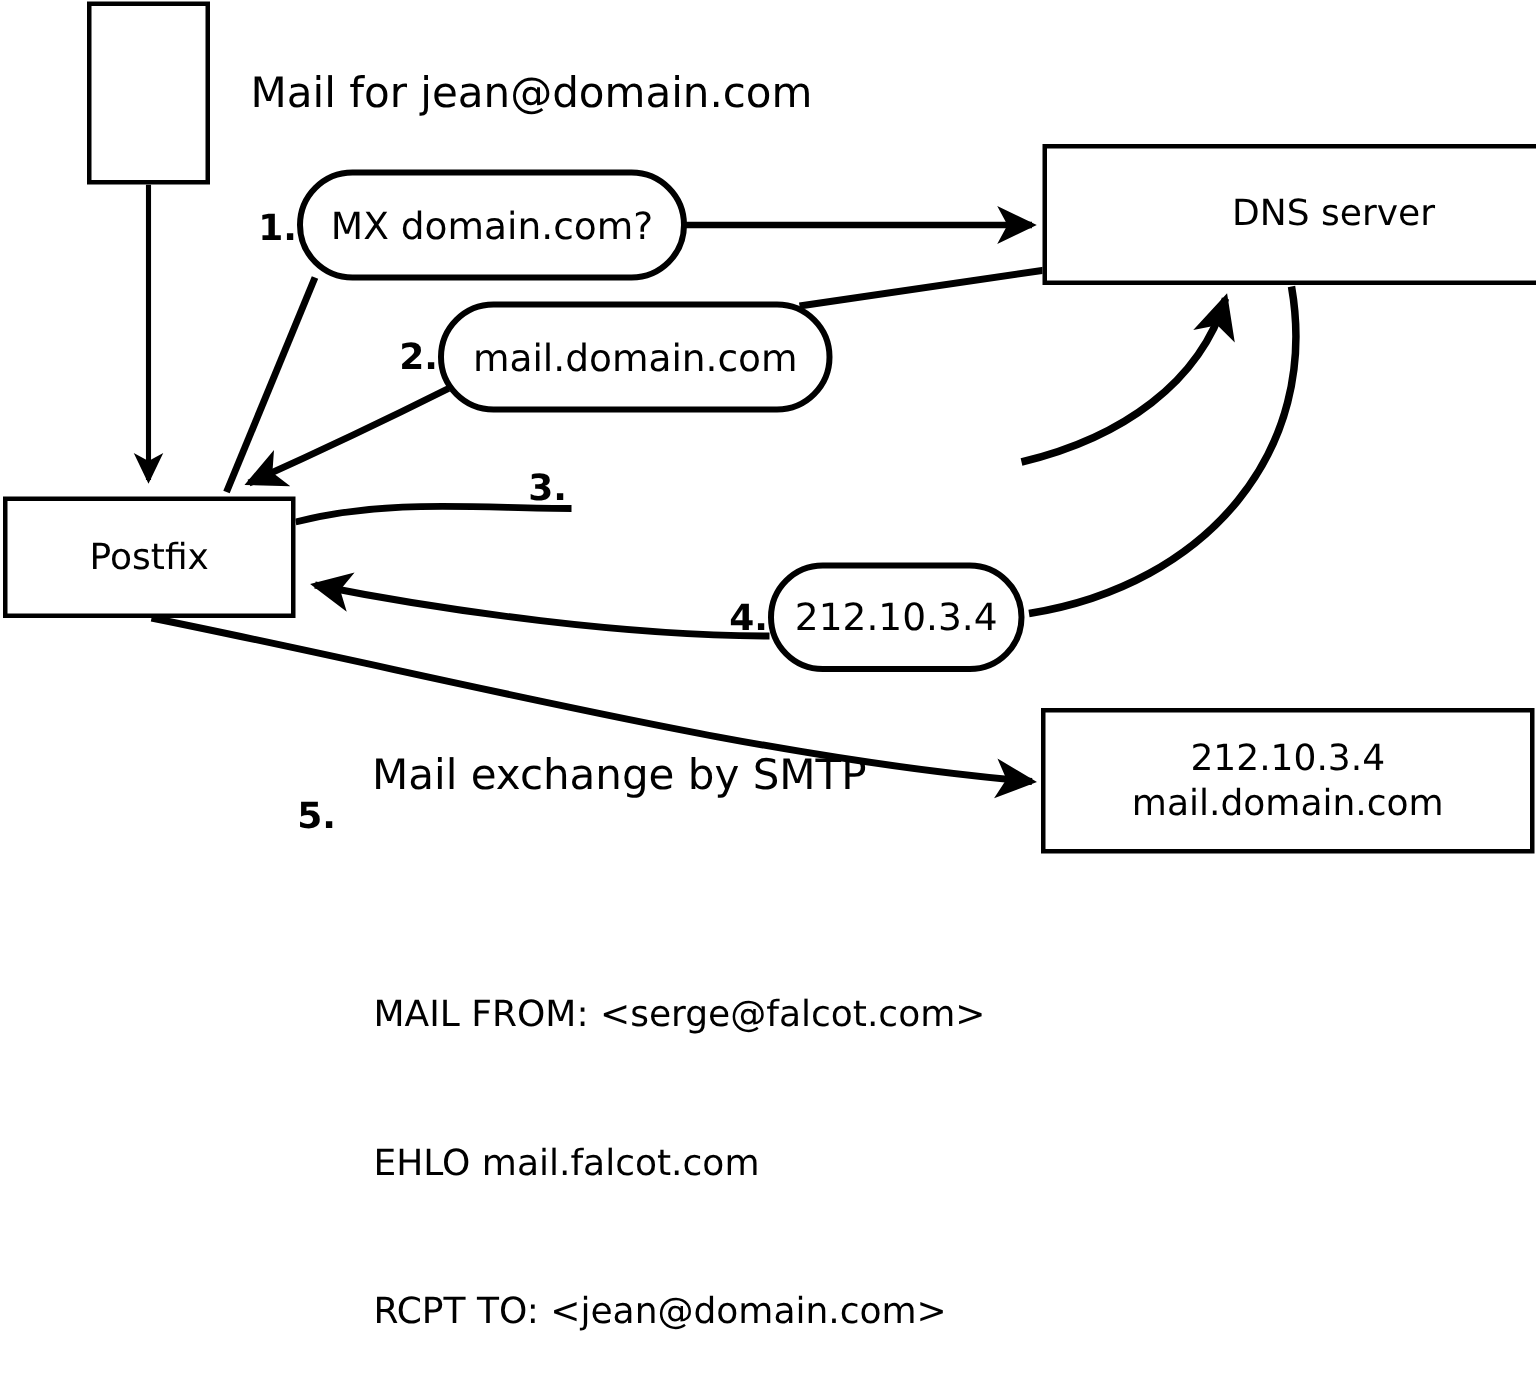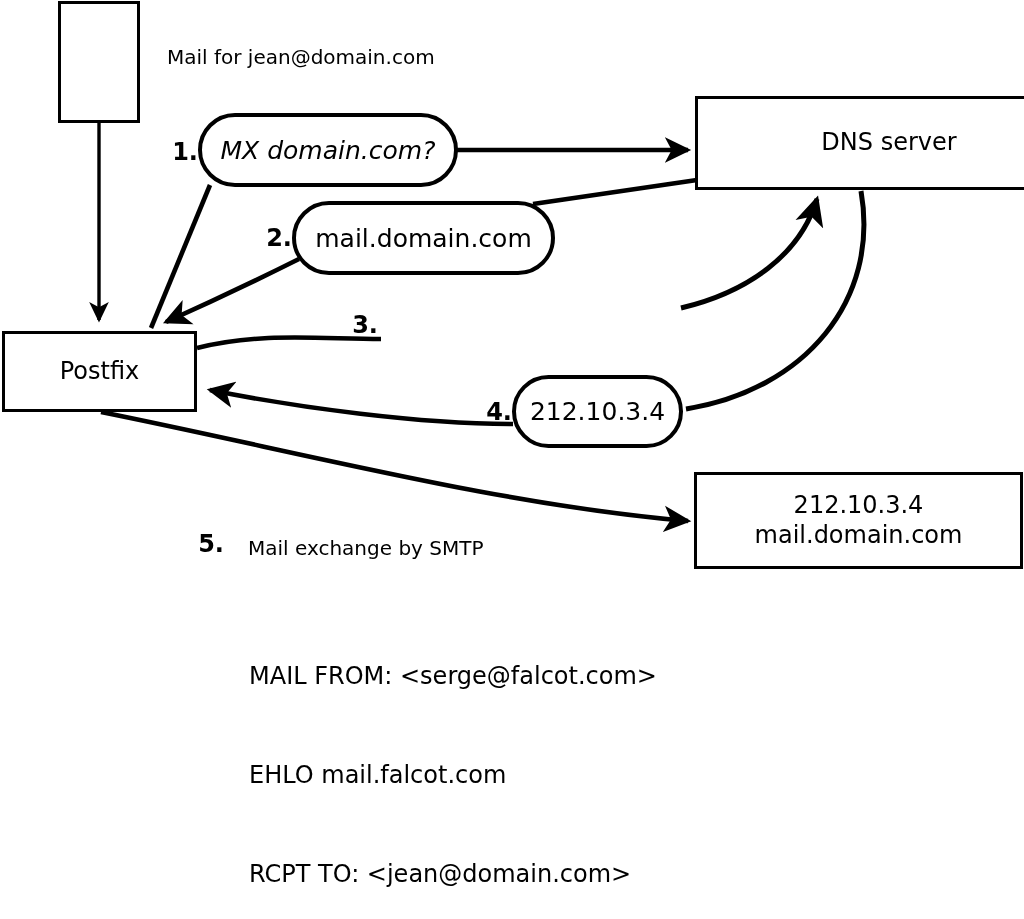--- a/index.html
+++ b/index.html
@@ -51,21 +51,21 @@
   }
   .step-num {
     position: absolute;
     font-weight: bold;
     font-size: 24px;
     color: #000000;
     text-align: right;
   }
   .plain-text {
     position: absolute;
-    font-size: 20px;
+    font-size: 28px;
     color: #000000;
     white-space: nowrap;
   }
   .smtp-block {
     position: absolute;
     font-size: 24px;
     color: #000000;
     line-height: 33px;
     white-space: pre;
   }
@@ -117,38 +117,38 @@
   <div class="node-box" style="left:695px; top:96px; width:388px; height:94px;">
     <span>DNS server</span>
   </div>
 
   <div class="node-box" style="left:694px; top:472px; width:329px; height:97px;">
     <span>212.10.3.4</span>
     <span>mail.domain.com</span>
   </div>
 
   <div class="step-num" style="left:150px; top:138px; width:48px;">1.</div>
-  <div class="bubble" style="left:198px; top:113px; width:260px; height:74px; border-radius:37px;font-style:italic;">
+  <div class="bubble" style="left:198px; top:113px; width:260px; height:74px; border-radius:37px;">
     <span>MX domain.com?</span>
   </div>
 
   <div class="step-num" style="left:244px; top:224px; width:48px;">2.</div>
   <div class="bubble" style="left:292px; top:201px; width:263px; height:74px; border-radius:37px;">
     <span>mail.domain.com</span>
   </div>
 
   <div class="step-num" style="left:330px; top:311px; width:48px;">3.</div>
 
   <div class="step-num" style="left:464px; top:398px; width:48px;">4.</div>
   <div class="bubble" style="left:512px; top:375px; width:171px; height:73px; border-radius:37px;">
     <span>212.10.3.4</span>
   </div>
 
   <div class="step-num" style="left:182px; top:530px; width:42px;">5.</div>
-  <div class="plain-text" style="left:248px; top:536px;">Mail exchange by SMTP</div>
+  <div class="plain-text" style="left:248px; top:500px;">Mail exchange by SMTP</div>
 
   <div class="smtp-block" style="left:249px; top:594px;">
     <span class="smtp-line">MAIL FROM: &lt;serge@falcot.com&gt;</span>
     <span class="smtp-line">EHLO mail.falcot.com</span>
     <span class="smtp-line">RCPT TO: &lt;jean@domain.com&gt;</span>
     
     
     
     
     

